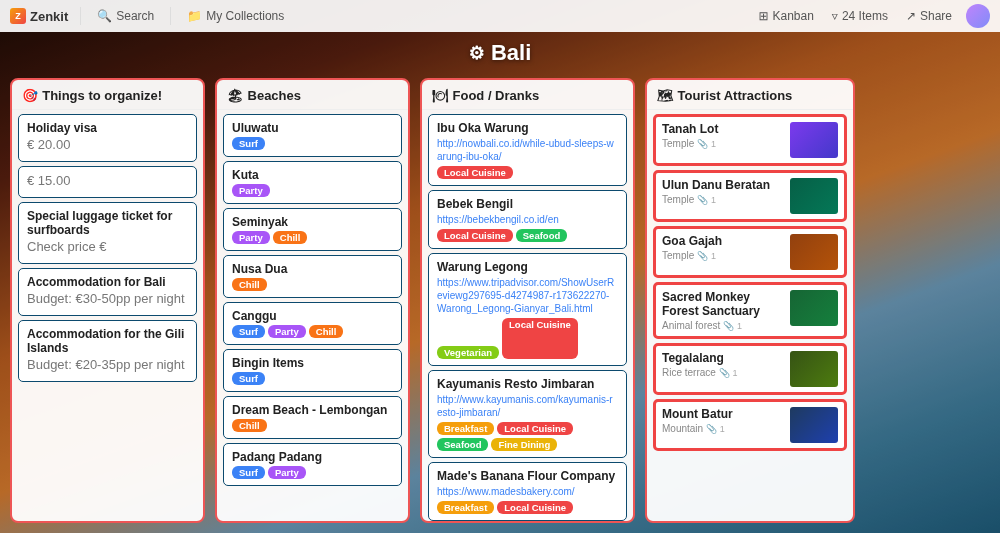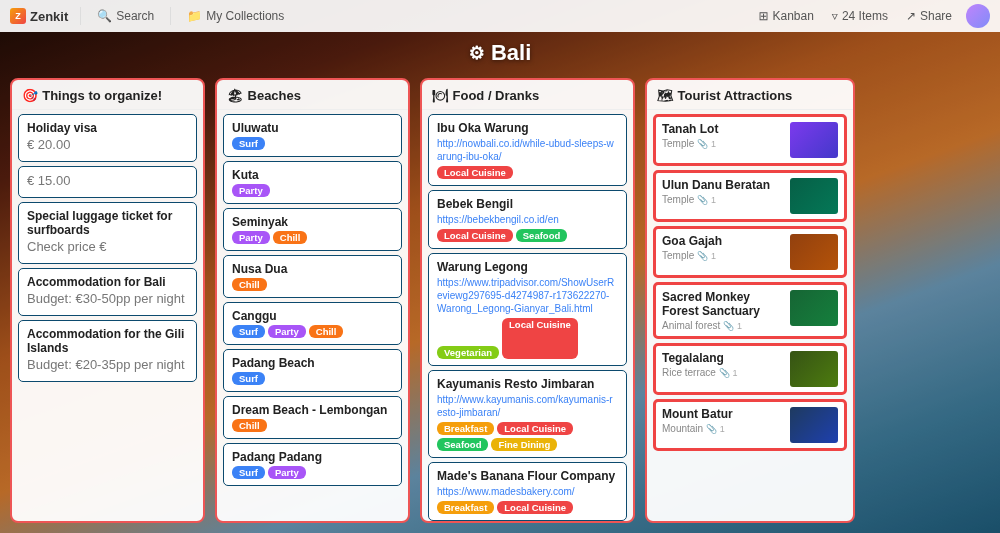--- a/index.html
+++ b/index.html
@@ -339,21 +339,21 @@
         </div>
         <div class="card">
           <div class="card-title">Canggu</div>
           <div class="tags">
             <span class="tag tag-surf">Surf</span>
             <span class="tag tag-party">Party</span>
             <span class="tag tag-chill">Chill</span>
           </div>
         </div>
         <div class="card">
-          <div class="card-title">Padang Beach</div>
+          <div class="card-title">Bingin Items</div>
           <div class="tags">
             <span class="tag tag-surf">Surf</span>
           </div>
         </div>
         <div class="card">
           <div class="card-title">Dream Beach - Lembongan</div>
           <div class="tags">
             <span class="tag tag-chill">Chill</span>
           </div>
         </div>

